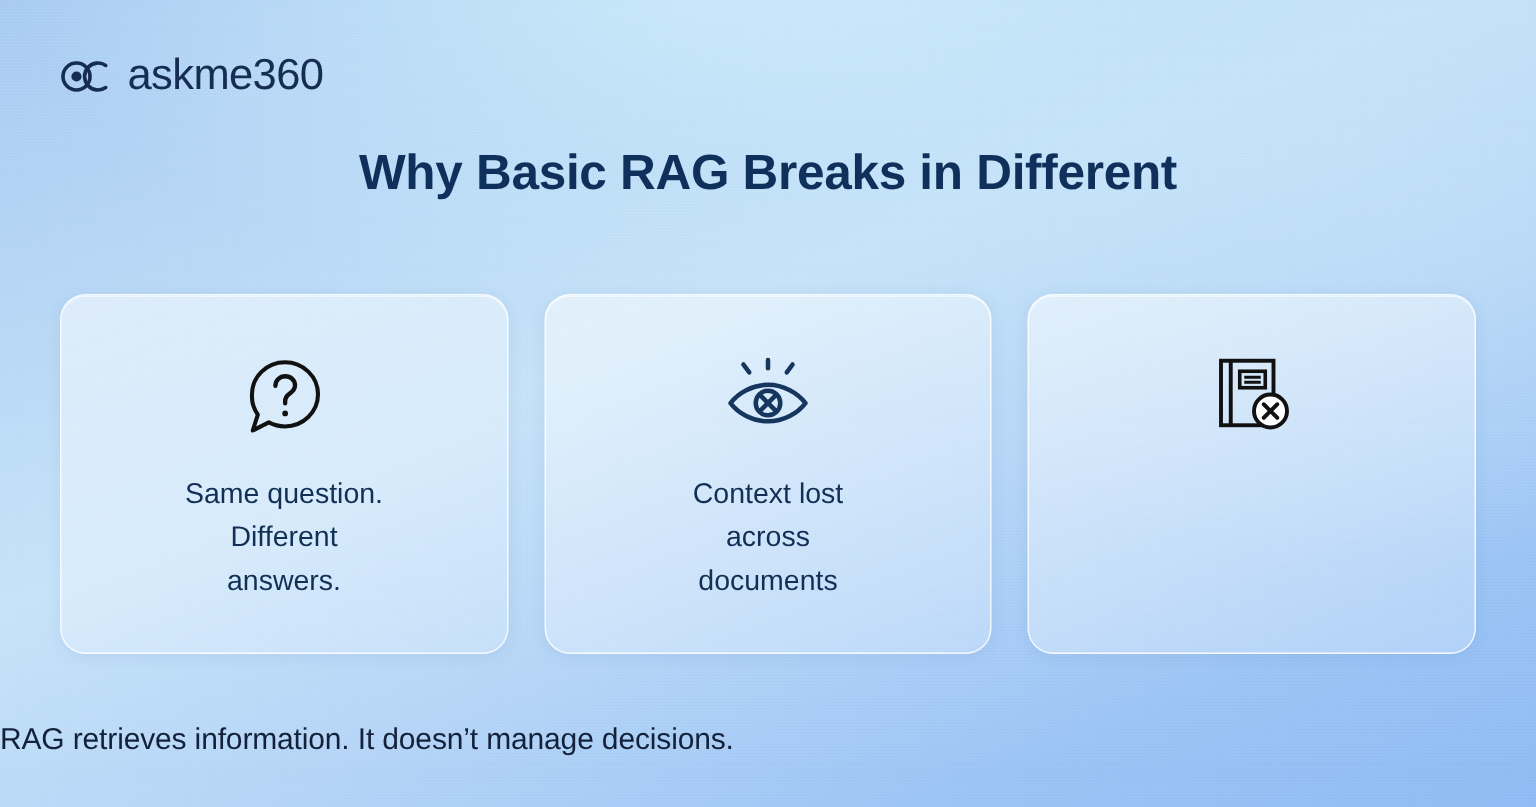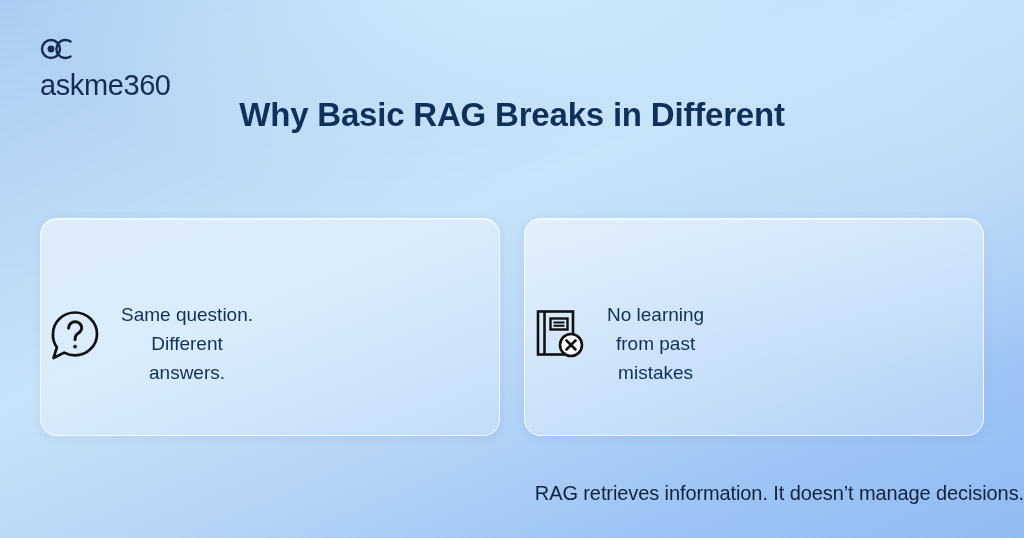--- a/index.html
+++ b/index.html
@@ -37,23 +37,23 @@
       repeating-linear-gradient(90deg, rgba(255,255,255,0.03) 0px, rgba(255,255,255,0.03) 1px, rgba(0,0,0,0.01) 1px, rgba(0,0,0,0.01) 2px);
     opacity: 0.55;
   }
 
   
   .brand {
     position: absolute;
     top: 36px;
     left: 40px;
     display: flex;
+    align-items: center;
     gap: 9px;
     z-index: 3;
-    flex-direction: column;
   }
   .brand-mark {
     width: 36px;
     height: 26px;
     display: block;
   }
   .brand-name {
     font-size: 29px;
     font-weight: 400;
     letter-spacing: -0.4px;
@@ -89,25 +89,23 @@
   }
   .card {
     flex: 1 1 0;
     border-radius: 17px;
     background: linear-gradient(160deg, rgba(255,255,255,0.52) 0%, rgba(245,250,255,0.42) 45%, rgba(228,240,255,0.34) 100%);
     border: 1px solid rgba(255,255,255,0.78);
     box-shadow:
       0 2px 10px rgba(70,110,170,0.10),
       inset 0 1px 0 rgba(255,255,255,0.55);
     display: flex;
-    flex-direction: row;
-    align-items: center;
+    flex-direction: column;
     box-sizing: border-box;
     padding-top: 32px;
-    margin-top: 22px;
   }
   .card-icon {
     height: 72px;
     display: flex;
     align-items: center;
     justify-content: center;
     margin-bottom: 14px;
   }
   .card-icon svg {
     display: block;
@@ -120,21 +118,21 @@
     padding: 0 14px;
     white-space: pre-line;
   }
 
   
   .footer {
     position: absolute;
     top: 482px;
     left: 0;
     width: 1024px;
-    text-align: right;
+    text-align: left;
     font-size: 20px;
     color: #13223a;
     letter-spacing: -0.1px;
     z-index: 3;
   }
 </style>
 </head>
 <body>
 
 <div class="poster">
@@ -160,35 +158,47 @@
           <path d="M34 9.5c12.1 0 22 9.6 22 21.4 0 11.8-9.9 21.4-22 21.4-3.9 0-7.6-1-10.8-2.7L12.5 55l3.4-10.6A20.9 20.9 0 0 1 12 30.9C12 19.1 21.9 9.5 34 9.5Z" stroke="#111111" stroke-width="2.7" stroke-linejoin="round"></path>
           <path d="M27.6 25.2c0-3.6 2.9-6.4 6.6-6.4 3.6 0 6.5 2.7 6.5 6.1 0 2.6-1.4 4-3.6 5.5-2.3 1.6-3 2.8-3 5.2v1.2" stroke="#111111" stroke-width="2.9" stroke-linecap="round" stroke-linejoin="round"></path>
           <circle cx="34.1" cy="43.6" r="1.9" fill="#111111"></circle>
         </svg>
       </div>
       <div class="card-text">Same question.
 Different
 answers.</div>
     </div>
 
+    <div class="card">
+      <div class="card-icon">
+        <svg width="76" height="66" viewBox="0 0 76 66" fill="none" xmlns="http://www.w3.org/2000/svg">
+          <path d="M38 13.5V8" stroke="#16365e" stroke-width="3" stroke-linecap="round"></path>
+          <path d="M25.5 16.3 21.6 11" stroke="#16365e" stroke-width="3" stroke-linecap="round"></path>
+          <path d="M50.5 16.3 54.4 11" stroke="#16365e" stroke-width="3" stroke-linecap="round"></path>
+          <path d="M38 24.5c10.5 0 19.9 5.5 25 12.2-5.1 6.7-14.5 12.2-25 12.2S18.1 43.4 13 36.7c5.1-6.7 14.5-12.2 25-12.2Z" stroke="#16365e" stroke-width="3" stroke-linejoin="round"></path>
+          <circle cx="38" cy="36.7" r="8.2" stroke="#16365e" stroke-width="3"></circle>
+          <path d="m32.6 31.3 10.8 10.8M43.4 31.3 32.6 42.1" stroke="#16365e" stroke-width="3" stroke-linecap="round"></path>
+        </svg>
+      </div>
+      <div class="card-text">Context lost
+across
+documents</div>
+    </div>
 
     <div class="card">
       <div class="card-icon">
         <svg width="68" height="66" viewBox="0 0 68 66" fill="none" xmlns="http://www.w3.org/2000/svg">
           <rect x="13" y="8.5" width="35" height="43" stroke="#111111" stroke-width="2.6"></rect>
           <path d="M19.5 8.5v43" stroke="#111111" stroke-width="2.6"></path>
           <rect x="25.5" y="15.5" width="17" height="11" stroke="#111111" stroke-width="2.4"></rect>
           <path d="M28.5 19.5h11M28.5 22.8h11" stroke="#111111" stroke-width="2"></path>
           <circle cx="46" cy="42" r="11" fill="#ffffff" stroke="#111111" stroke-width="2.6"></circle>
           <path d="m41.5 37.5 9 9M50.5 37.5l-9 9" stroke="#111111" stroke-width="2.6" stroke-linecap="round"></path>
         </svg>
       </div>
-      <div class="card-text">No learning
-from past
-mistakes</div>
     </div>
 
 
   </div>
 
   <div class="footer">RAG retrieves information. It doesn’t manage decisions.</div>
 
 </div>
 
 </body></html>

